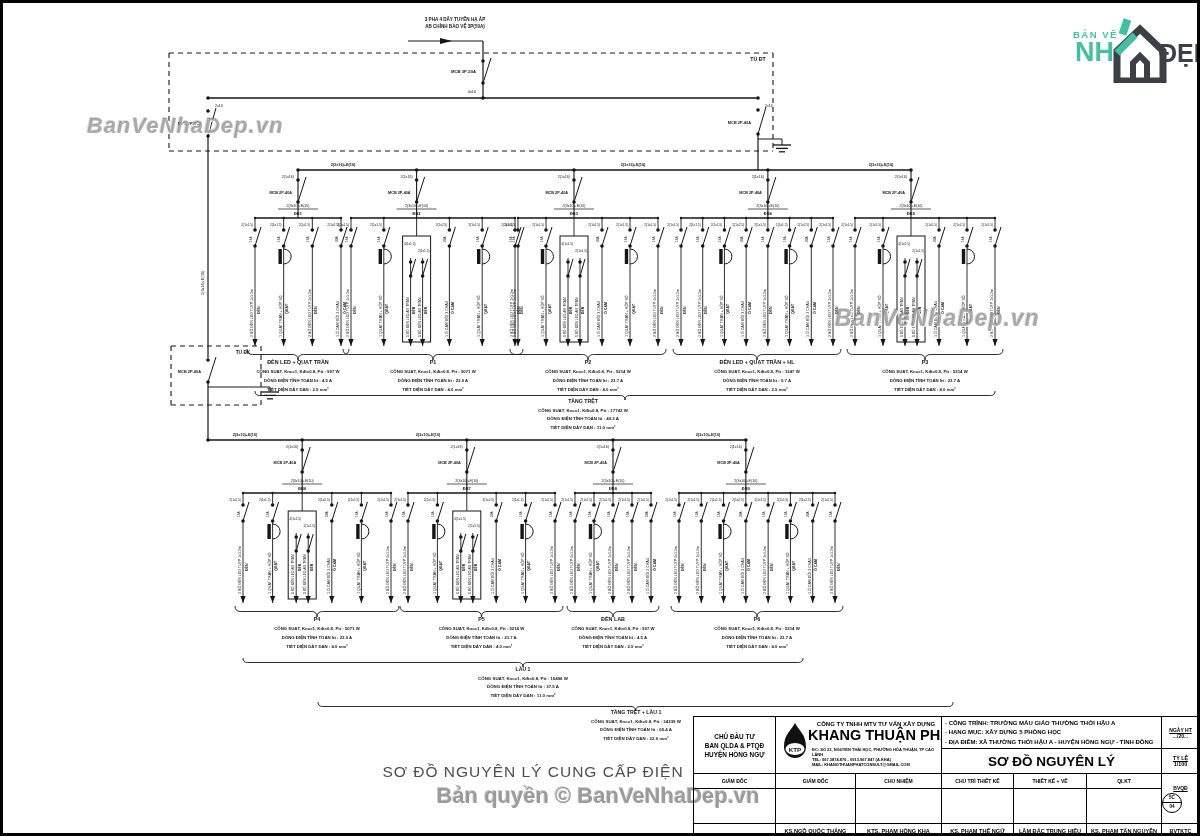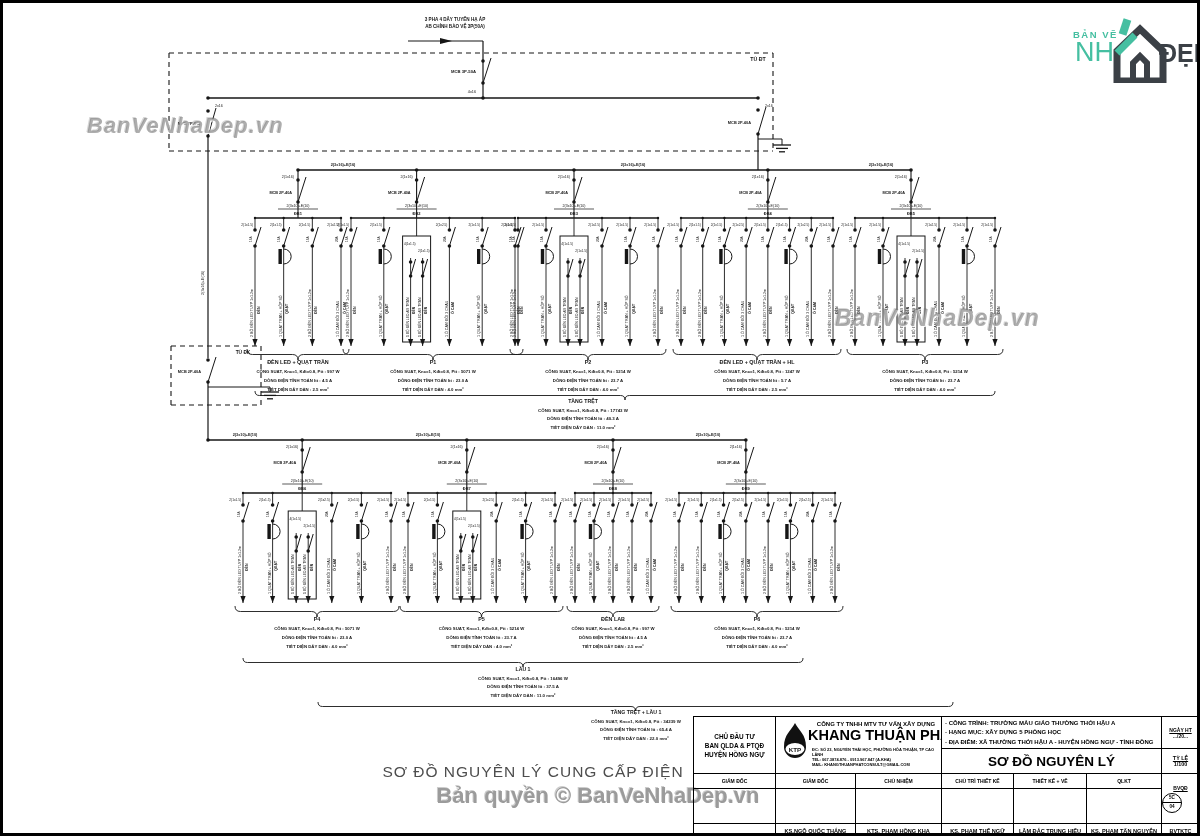--- a/index.html
+++ b/index.html
@@ -13,21 +13,21 @@
   #wm1{left:84px;top:110px;font-size:22px;}
   #wm2{left:832px;top:302px;font-size:23px;}
   #caption-title{position:absolute;left:330px;top:760px;width:400px;text-align:center;
       color:#4d4d4d;font-size:15.5px;letter-spacing:1px;white-space:nowrap;}
   #caption-copy{position:absolute;left:395px;top:780px;width:400px;text-align:center;
       color:#9b9b9b;font-size:22px;font-weight:bold;
       text-shadow:1px 1px 0 #fff,-1px -1px 0 rgba(110,110,110,.35);white-space:nowrap;}
   
   #logo{position:absolute;left:1062px;top:12px;width:130px;height:70px;}
   #logo .pre{position:absolute;left:8px;top:14px;color:#45bfa1;font-weight:bold;font-size:9.5px;letter-spacing:1.5px;}
-  #logo .nh{position:absolute;left:10px;top:22px;color:#45bfa1;font-weight:normal;font-size:27px;}
+  #logo .nh{position:absolute;left:10px;top:22px;color:#45bfa1;font-weight:bold;font-size:27px;}
   #logo .dep{position:absolute;left:94px;top:24px;color:#3b4046;font-weight:bold;font-size:25px;}
   #logo svg{position:absolute;left:44px;top:2px;}
   
   .tb{position:absolute;border:1px solid #000;box-sizing:border-box;color:#000;overflow:hidden;}
   .ctr{display:flex;flex-direction:column;justify-content:center;text-align:center;}
   .tiny{font-size:4px;line-height:5px;}
 </style>
 </head>
 <body>
 

